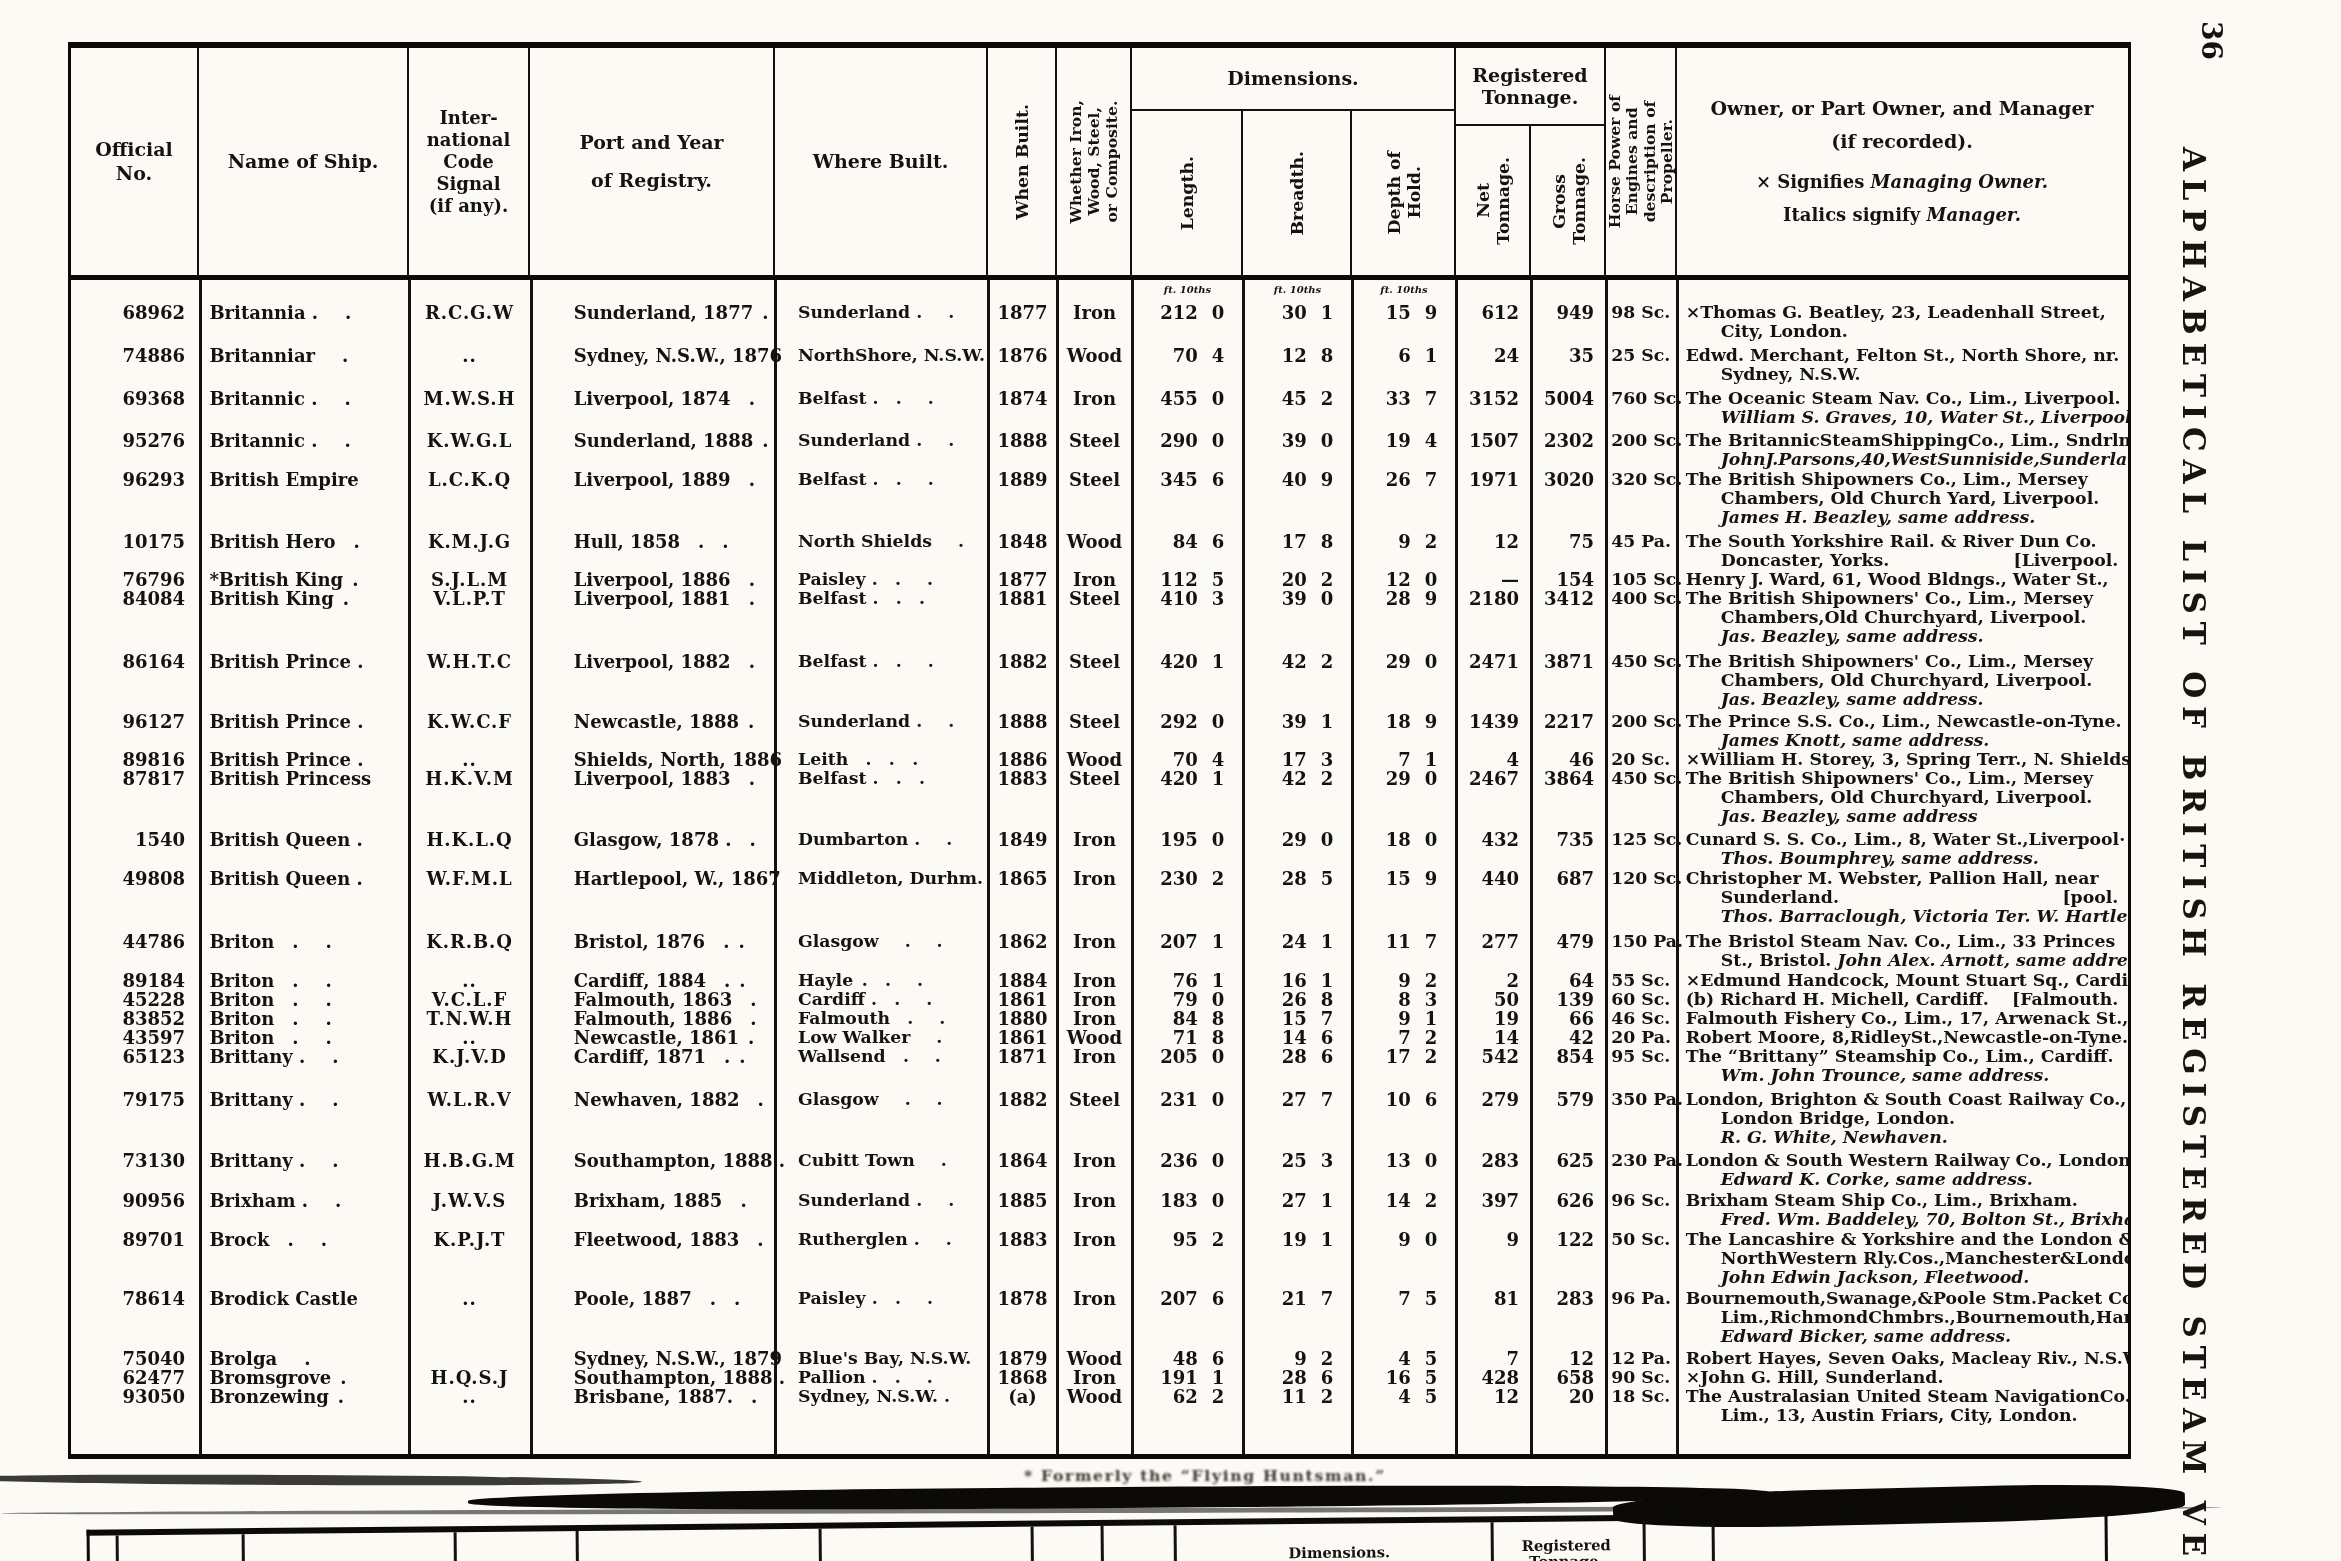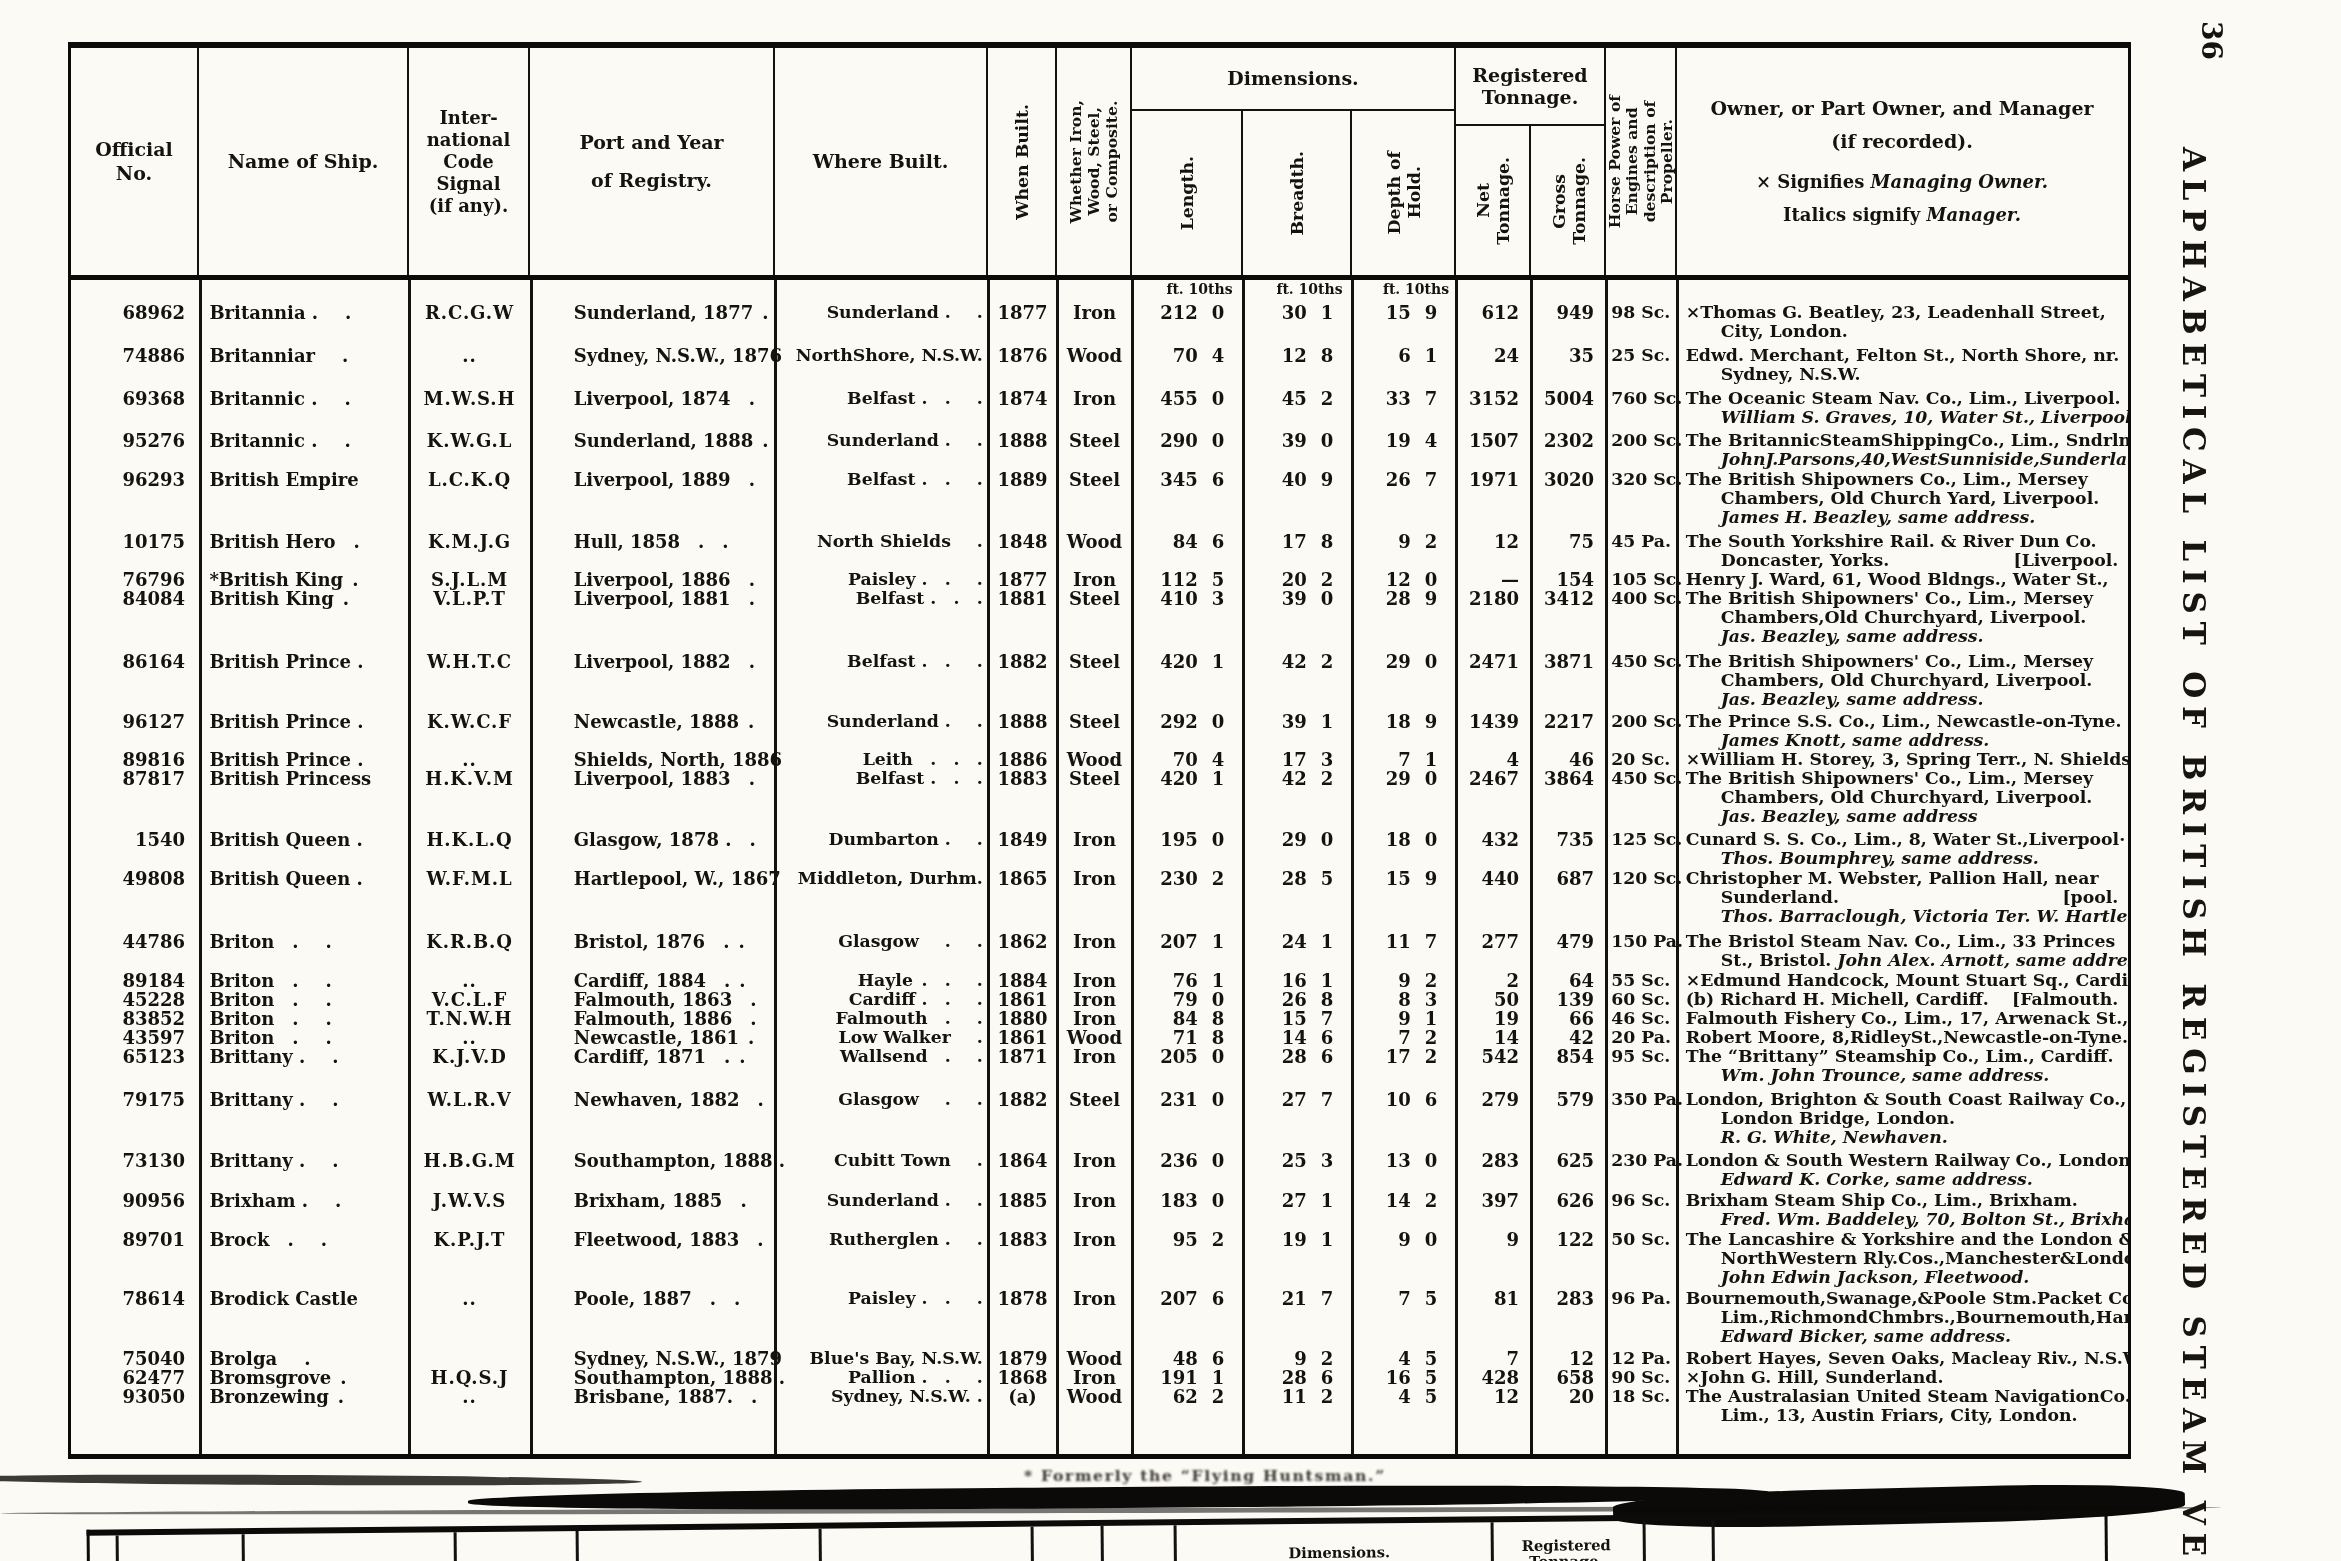--- a/index.html
+++ b/index.html
@@ -33,33 +33,33 @@
   .it{font-style:italic;}
   
   .tbody{position:relative;height:1175px;padding-top:21px;box-sizing:border-box;overflow:hidden;}
   .divider{position:absolute;top:0;bottom:0;width:2.6px;background:#141210;}
   .entry{position:relative;font-size:18px;line-height:19px;}
   .cell{box-sizing:border-box;padding:0 5.2px;white-space:nowrap;}
   .c-no{text-align:right;padding-right:14px;}
   .c-name{padding-left:10.4px;}
   .c-code{text-align:center;letter-spacing:0.9px;}
   .c-port{padding-left:8.7px;margin-left:35px;}
-  .c-where{padding-left:9px;font-size:17.3px;text-align:right;}
+  .c-where{padding-left:23px;font-size:17.3px;}
   .c-when{text-align:center;}
   .c-mat{text-align:center;}
   .c-dim{display:flex;}
   .c-dim .ft{flex:1;text-align:right;}
   .c-dim .tn{width:26px;text-align:left;margin-left:14px;}
   .c-num{text-align:right;padding-right:12px;}
   .c-hp{text-align:left;padding-right:7px;font-size:17.3px;}
   .c-owner{padding-left:8.7px;font-size:17.3px;}
   .oline{white-space:nowrap;}
   .oline .rfrag{float:right;padding-right:3.5px;}
   .ind1{padding-left:35px;}
-  .units-row{position:absolute;top:1.7px;left:12px;right:0;font-size:14px;line-height:15.6px;}
+  .units-row{position:absolute;top:1.7px;left:0;right:0;font-size:10px;line-height:15.6px;font-style:italic;}
   .units-row .u{text-align:center;}
   
   .footnote{position:absolute;left:1024px;top:1466px;font-size:15.6px;color:#3a362f;filter:blur(1px);letter-spacing:1.7px;}
   .tear{position:absolute;background:#0b0a08;}
   .t1{left:-52px;top:1475px;width:694px;height:10.4px;border-radius:50%;transform:rotate(.3deg);opacity:.8;}
   .t2{left:468px;top:1487px;width:1301px;height:21px;border-radius:45%;transform:rotate(-.4deg);}
   .t3{left:1613px;top:1488px;width:572px;height:36px;border-radius:35%;transform:rotate(-1.4deg);}
   .t4{left:0px;top:1508px;width:2221px;height:5.2px;border-radius:50%;opacity:.55;transform:rotate(-.15deg);}
   
   .side-title{position:absolute;right:130px;top:147px;writing-mode:vertical-rl;text-orientation:sideways;

